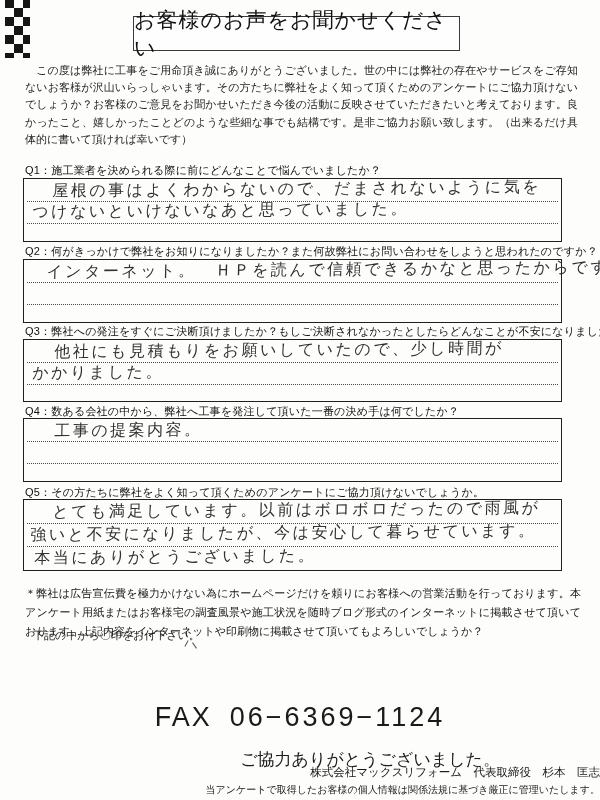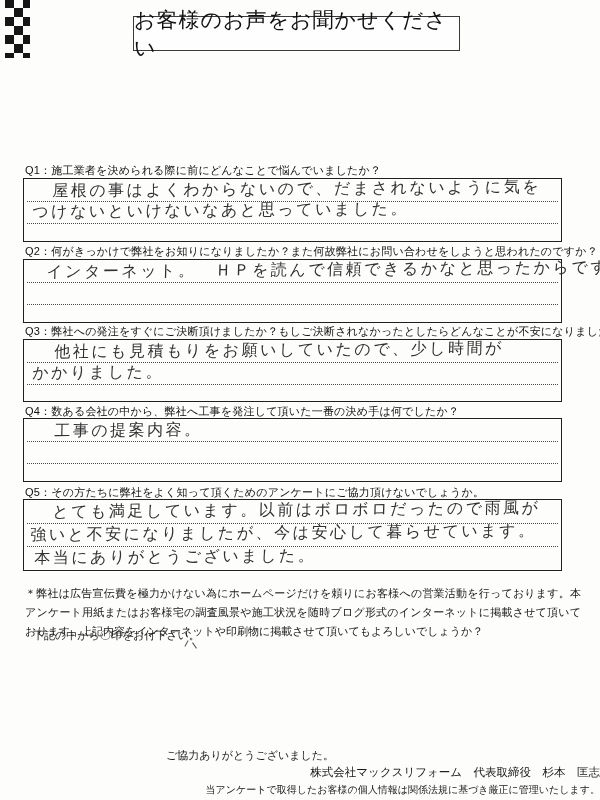--- a/index.html
+++ b/index.html
@@ -75,22 +75,22 @@
   .stray.s1{left:186px;top:640px;transform:rotate(28deg)}
   .stray.s2{left:194px;top:642px;transform:rotate(-35deg)}
 
   .fax-line{
     position:absolute;left:0;top:702px;width:600px;
     text-align:center;font-size:27px;color:#1a1a1a;
     letter-spacing:2px;white-space:nowrap;
   }
   .fax-line .num{margin-left:18px;letter-spacing:3px;}
   .thanks{
-    position:absolute;left:0;top:748px;width:500px;text-align:center;
-    font-size:11px;color:#1b1b1b;
+    position:absolute;left:0;top:748px;width:500px;text-align:right;
+    font-size:17px;color:#1b1b1b;
   }
   .company{
     position:absolute;left:0;top:765px;width:600px;text-align:right;
     font-size:11.5px;color:#161616;
   }
   .privacy{
     position:absolute;left:0;top:783px;width:600px;text-align:right;
     font-size:10px;color:#1b1b1b;
   }
 </style>
@@ -98,20 +98,21 @@
 <body>
 
 <div class="page">
 
   <div class="checker"></div>
 
   <div class="title-box">
     <span>お客様のお声をお聞かせください</span>
   </div>
 
+  <div class="intro">　この度は弊社に工事をご用命頂き誠にありがとうございました。世の中には弊社の存在やサービスをご存知ないお客様が沢山いらっしゃいます。その方たちに弊社をよく知って頂くためのアンケートにご協力頂けないでしょうか？お客様のご意見をお聞かせいただき今後の活動に反映させていただきたいと考えております。良かったこと、嬉しかったことどのような些細な事でも結構です。是非ご協力お願い致します。（出来るだけ具体的に書いて頂ければ幸いです）</div>
 
   <div class="q-label lbl-q1">Q1：施工業者を決められる際に前にどんなことで悩んでいましたか？</div>
   <div class="q-box box-q1">
     <div class="rule r-a"></div>
     <div class="rule r-b"></div>
     <div class="hand h1" style="left:28px">屋根の事はよくわからないので、だまされないように気を</div>
     <div class="hand h2" style="left:8px">つけないといけないなあと思っていました。</div>
   </div>
 
   <div class="q-label lbl-q2">Q2：何がきっかけで弊社をお知りになりましたか？また何故弊社にお問い合わせをしようと思われたのですか？</div>
@@ -143,18 +144,21 @@
     <div class="hand h1" style="left:28px">とても満足しています。以前はボロボロだったので雨風が</div>
     <div class="hand h2" style="left:6px">強いと不安になりましたが、今は安心して暮らせています。</div>
     <div class="hand h3" style="left:10px">本当にありがとうございました。</div>
   </div>
 
   <div class="publish-note">＊弊社は広告宣伝費を極力かけない為にホームページだけを頼りにお客様への営業活動を行っております。本アンケート用紙またはお客様宅の調査風景や施工状況を随時ブログ形式のインターネットに掲載させて頂いております。上記内容をインターネットや印刷物に掲載させて頂いてもよろしいでしょうか？</div>
   <div class="circle-instruction">下記の中から〇印をお付下さい。</div>
   <div class="stray s1"></div>
   <div class="stray s2"></div>
 
+  <div class="fax-line">
+    <span>FAX</span><span class="num">06−6369−1124</span>
+  </div>
 
   <div class="thanks">ご協力ありがとうございました。</div>
   <div class="company">株式会社マックスリフォーム　代表取締役　杉本　匡志</div>
   <div class="privacy">当アンケートで取得したお客様の個人情報は関係法規に基づき厳正に管理いたします。</div>
 
 </div>
 
 </body></html>

